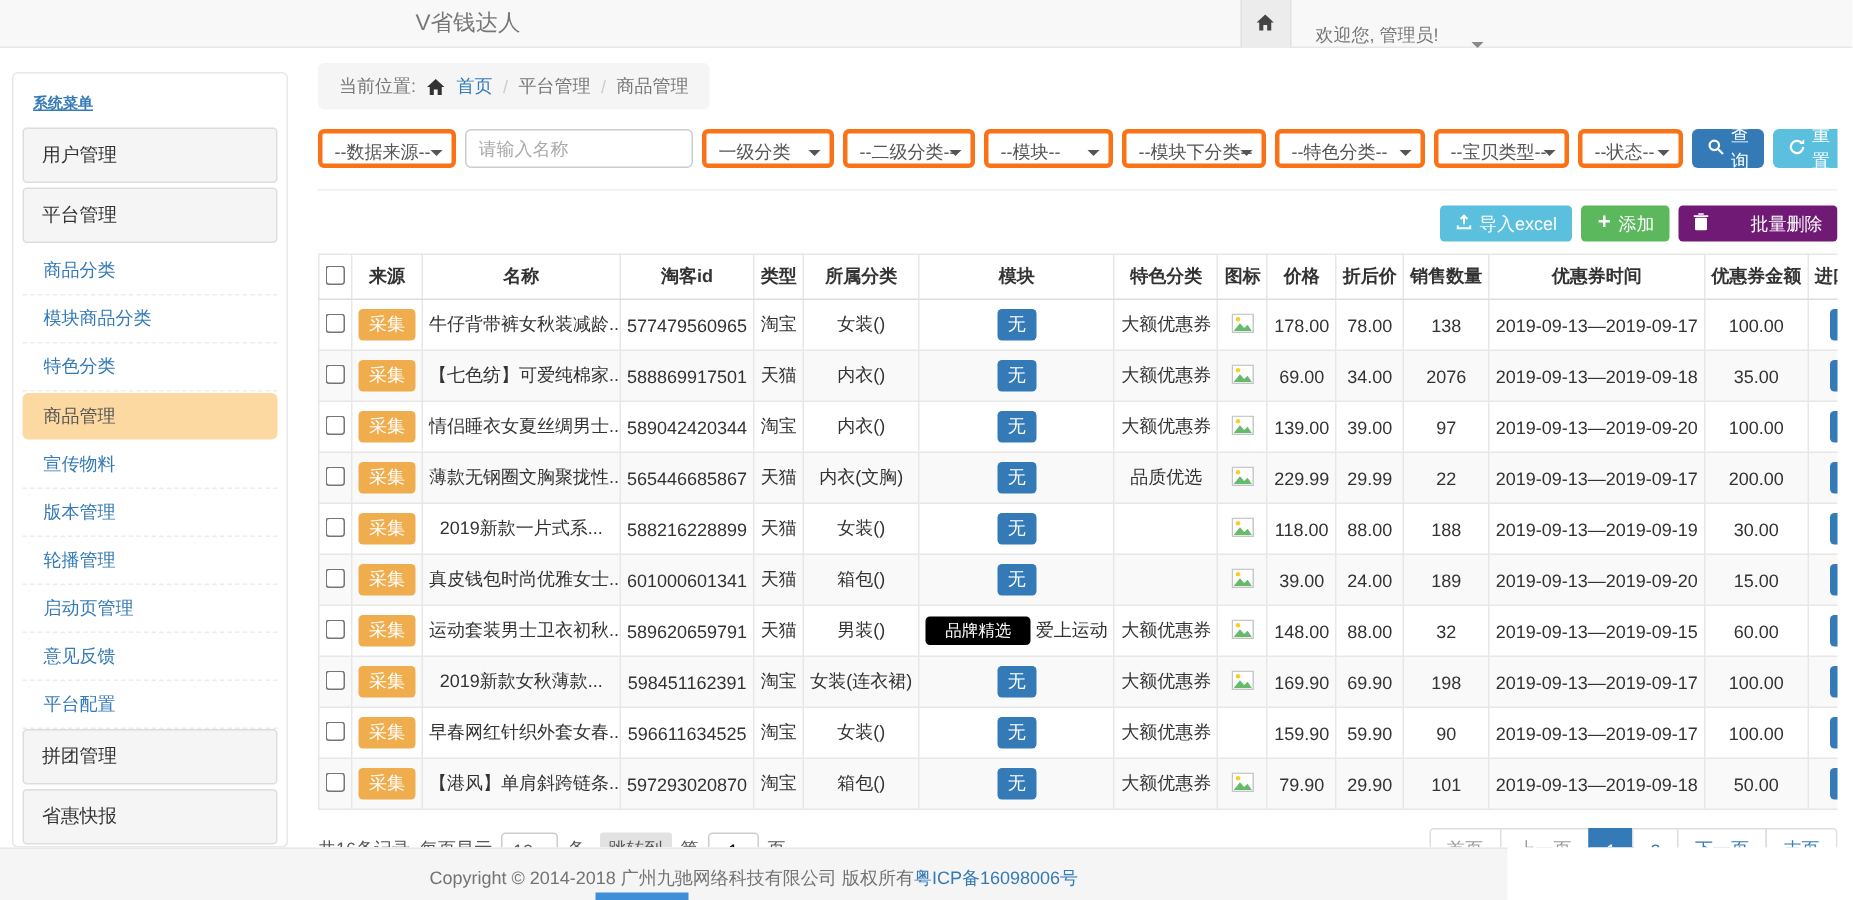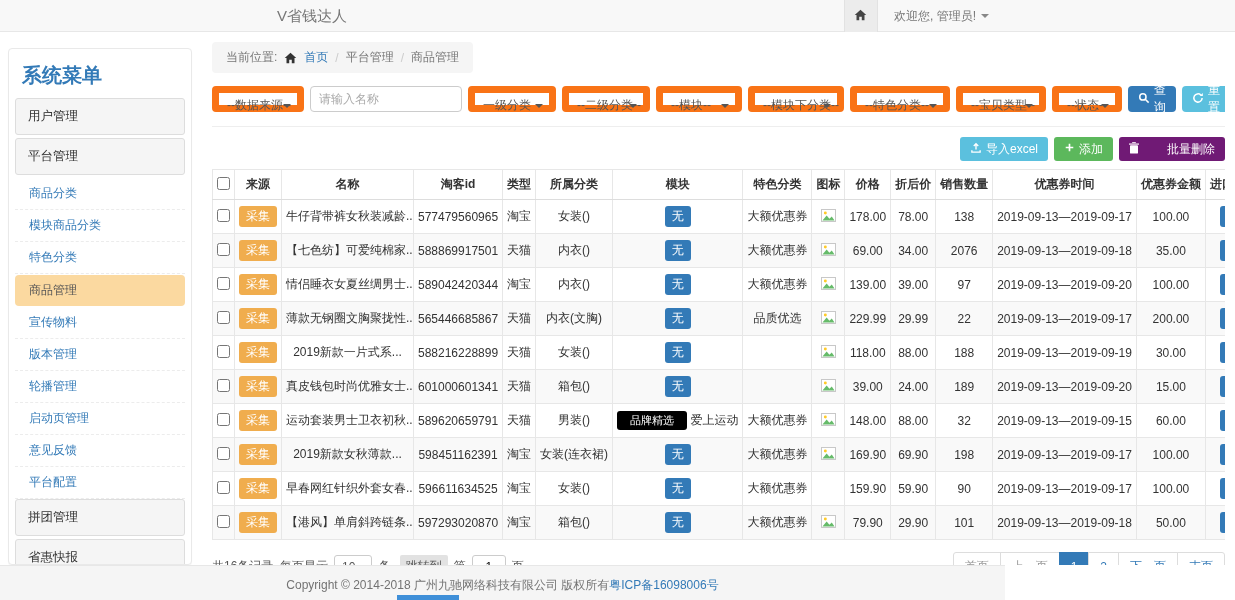--- a/index.html
+++ b/index.html
@@ -5,45 +5,45 @@
   * { margin:0; padding:0; box-sizing:border-box; }
   html,body { width:1235px; height:600px; overflow:hidden; background:#fff;
     font-family:"Liberation Sans","DejaVu Sans",sans-serif; font-size:12px; color:#333; }
 
   
   .topbar { position:relative; height:32px; background:#f8f8f8; border-bottom:1px solid #e7e7e7; }
   .brand { position:absolute; left:245px; top:0; line-height:32px; font-size:15px; color:#777;margin-left:32px; }
   .topbar-right { position:absolute; right:230px; top:0; height:32px; display:flex; align-items:stretch; }
   .home-btn { width:34px; background:#ececec; display:flex; align-items:center; justify-content:center;
     color:#444; border-left:1px solid #e2e2e2; border-right:1px solid #e2e2e2; cursor:pointer; }
-  .welcome { display:flex; align-items:center; gap:5px; padding:0 16px; color:#777; cursor:pointer; }
+  .welcome { display:flex; align-items:flex-end; gap:22px; padding:0 16px; color:#777; cursor:pointer; }
   .caret { width:0; height:0; border-left:4px solid transparent; border-right:4px solid transparent; border-top:4px solid #888; }
 
   
   .layout { display:flex; height:533px; overflow:hidden; }
   .sidebar { width:184px; margin:16px 0 0 8px; background:#fff; border:1px solid #e9e9e9;
     border-radius:4px; padding:5px 6px; box-shadow:0 1px 1px rgba(0,0,0,.04); overflow:hidden; }
-  .sb-title { color:#337ab7; font-weight:bold; font-size:20px; padding:8px 7px 9px; }
+  .sb-title { color:#337ab7; font-weight:bold; font-size:10px; padding:8px 7px 9px;text-decoration:underline; }
   .sb-top { background:#f5f5f5; border:1px solid #ddd; border-radius:3px; padding:9px 12px;
     margin-bottom:3px; color:#333; font-size:12.5px; cursor:pointer; }
   .sb-sub { padding:7px 14px; color:#337ab7; font-size:12px; border-bottom:1px dashed #ececec; cursor:pointer; }
   .sb-sub.active { background:#fbd9a0; border-radius:4px; color:#555; border-bottom:none; margin:1px 0; }
 
   .main { flex:1; margin:10px 10px 0 20px; overflow:hidden; }
 
   
   .breadcrumb { display:inline-flex; align-items:center; gap:7px; background:#f5f5f5; border-radius:4px;
     padding:7px 14px; color:#777; }
   .breadcrumb .home-ic { color:#333; display:inline-flex; }
   .breadcrumb .bc-home { color:#337ab7; cursor:pointer; }
   .breadcrumb .sep { color:#ccc; }
 
   
   .filters { margin-top:13px; display:flex; align-items:center; gap:6px; flex-wrap:nowrap; }
-  .fselect { position:relative; height:26px; line-height:24px; border:7px solid #f97316; border-radius:4px;
+  .fselect { position:relative; height:26px; line-height:24px; border:3px solid #f97316; border-radius:4px;
     background:#fff; color:#555; padding:0 20px 0 8px; cursor:pointer; white-space:nowrap; }
   .fselect .caret { position:absolute; right:6px; top:11px; border-top-color:#555; }
   .finput { height:26px; width:152px; border:1px solid #ccc; border-radius:4px; padding:0 8px; font-size:12px; color:#333; }
   .finput::placeholder { color:#aaa; }
   .btn { display:inline-flex; align-items:center; gap:4px; border:none; border-radius:4px; color:#fff;
     font-size:12px; height:26px; padding:0 10px; cursor:pointer; font-family:inherit; }
   .btn-primary { background:#337ab7; }
   .btn-info { background:#5bc0de; }
   .btn-success { background:#5cb85c; }
   .btn-danger-light { background:#701a75;gap:28px; }

